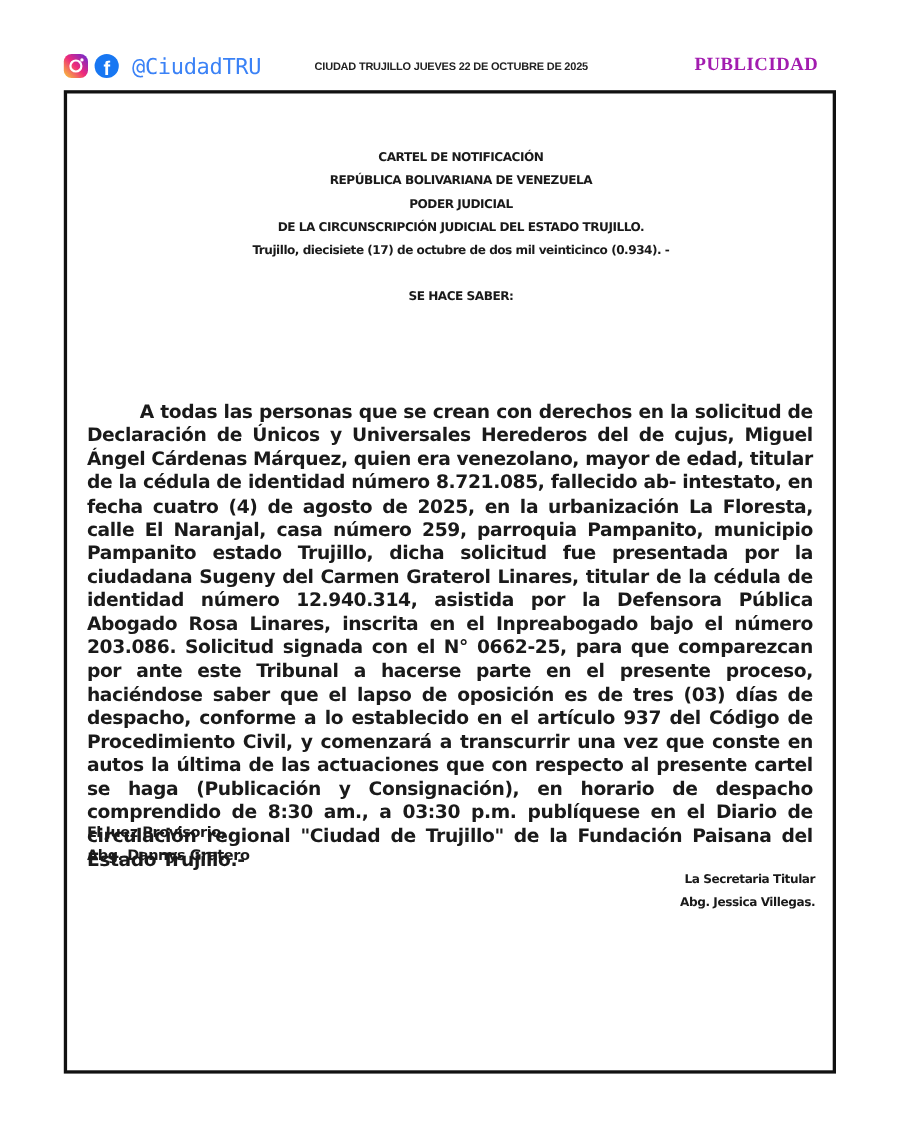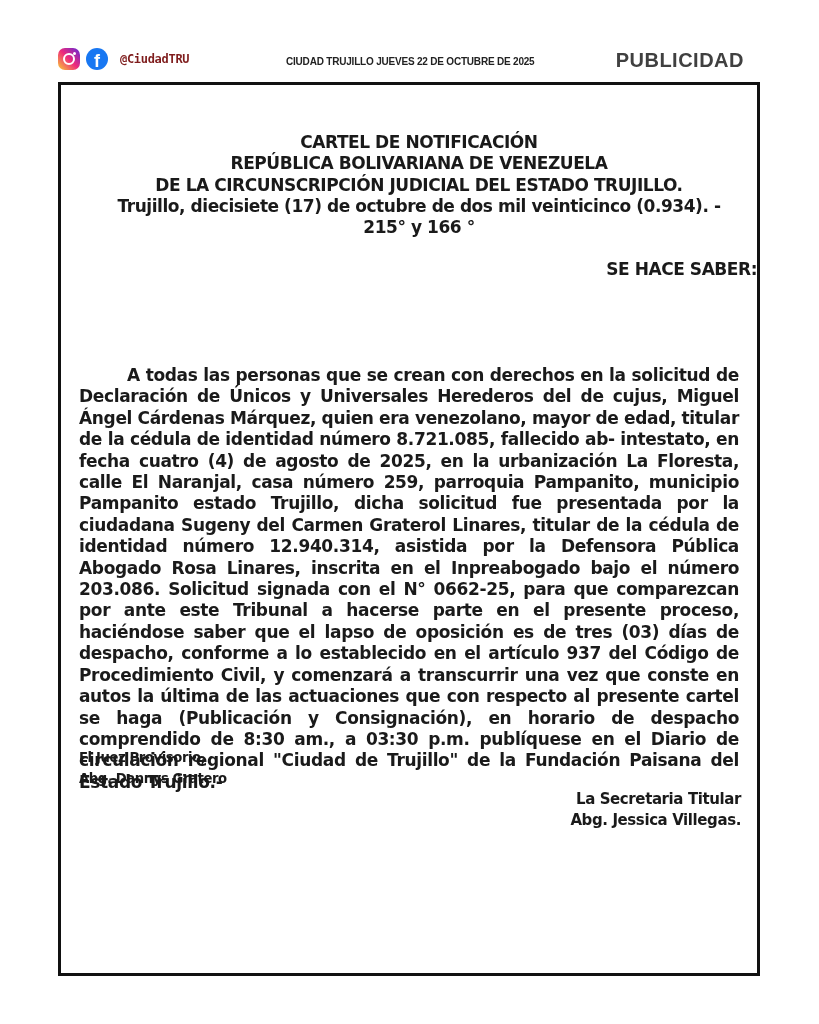--- a/index.html
+++ b/index.html
@@ -3,51 +3,51 @@
 <meta charset="utf-8">
 <style>
   html, body { margin:0; padding:0; background:#ffffff; }
   body { width:819px; height:1024px; position:relative; overflow:hidden; color:#1a1a1a; }
   .header { position:absolute; top:46px; left:58px; width:702px; height:28px; }
   .social { position:absolute; left:0; top:2px; display:flex; align-items:center; gap:6px; }
   .ig-icon { width:22px; height:22px; border-radius:7px; background:linear-gradient(45deg,#f9ce34 0%,#ee2a7b 50%,#6228d7 100%); position:relative; }
   .ig-icon::before { content:""; position:absolute; left:5px; top:5px; width:8px; height:8px; border:2px solid #fff; border-radius:50%; }
   .ig-icon::after { content:""; position:absolute; right:4px; top:4px; width:3px; height:3px; background:#fff; border-radius:50%; }
   .fb-icon { width:22px; height:22px; border-radius:50%; background:#1877f2; color:#fff; font-family:"Liberation Sans", sans-serif; font-weight:bold; font-size:18px; display:flex; align-items:flex-end; justify-content:center; line-height:1; overflow:hidden; }
-  .handle { font-family:"DejaVu Sans Mono", monospace; font-weight:bold; font-size:12px; color:#7f1d1d; margin-left:6px; letter-spacing:-0.3px; }
+  .handle { font-family:"DejaVu Sans Mono", monospace; font-weight:normal; font-size:20px; color:#3b82f6; margin-left:6px; letter-spacing:-0.3px; }
   .dateline { position:absolute; left:228px; top:10px; font-family:"Liberation Sans", sans-serif; font-weight:bold; font-size:10px; color:#222; letter-spacing:-0.2px; }
-  .publicidad { position:absolute; right:16px; top:3px; font-family:Liberation Sans, sans-serif; font-weight:bold; font-size:20px; color:#404040; letter-spacing:0.5px; }
+  .publicidad { position:absolute; right:16px; top:3px; font-family:Liberation Serif, serif; font-weight:bold; font-size:17px; color:#a21caf; letter-spacing:0.5px; }
   .frame { position:absolute; left:58px; top:82px; width:696px; height:888px; border:3px solid #111; }
-  .heading { position:absolute; top:47px; left:0; right:0; text-align:center; font-family:"DejaVu Sans", sans-serif; font-weight:bold; font-size:17px; line-height:21.3px; letter-spacing:-0.45px;padding-left:20px; }
+  .heading { position:absolute; top:47px; left:0; right:0; text-align:center; font-family:"DejaVu Sans", sans-serif; font-weight:bold; font-size:11px; line-height:21.3px; letter-spacing:-0.45px;padding-left:20px; }
   .heading div { white-space:nowrap; }
-  .saber { margin-top:21px;text-align:right; }
+  .saber { margin-top:21px; }
   .body-text { position:absolute; top:280px; left:18px; right:18px; font-family:"DejaVu Sans", sans-serif; font-weight:bold; font-size:17px; line-height:21.4px; text-align:justify; text-indent:48px; letter-spacing:-0.35px; word-spacing:-0.5px; }
   .judge { position:absolute; top:662px; left:18px; font-family:"DejaVu Sans", sans-serif; font-weight:bold; font-size:13.2px; line-height:21.4px; letter-spacing:-0.4px; }
-  .secretary { position:absolute; top:704px; right:16px; text-align:right; font-family:"DejaVu Sans", sans-serif; font-weight:bold; font-size:15px; line-height:21.4px; letter-spacing:-0.4px; }
+  .secretary { position:absolute; top:704px; right:16px; text-align:right; font-family:"DejaVu Sans", sans-serif; font-weight:bold; font-size:11px; line-height:21.4px; letter-spacing:-0.4px; }
 </style>
 </head>
 <body>
 
 <div class="header">
   <div class="social">
     <span class="ig-icon"></span>
     <span class="fb-icon">f</span>
     <span class="handle">@CiudadTRU</span>
   </div>
   <div class="dateline">CIUDAD TRUJILLO JUEVES 22 DE OCTUBRE DE 2025</div>
   <div class="publicidad">PUBLICIDAD</div>
 </div>
 
 <div class="frame">
   <div class="heading">
     <div>CARTEL DE NOTIFICACIÓN</div>
     <div>REPÚBLICA BOLIVARIANA DE VENEZUELA</div>
+    <div>PODER JUDICIAL</div>
     <div>DE LA CIRCUNSCRIPCIÓN JUDICIAL DEL ESTADO TRUJILLO.</div>
     <div>Trujillo, diecisiete (17) de octubre de dos mil veinticinco (0.934). -</div>
-    <div>215° y 166 °</div>
     <div class="saber">SE HACE SABER:</div>
   </div>
 
   <div class="body-text">A todas las personas que se crean con derechos en la solicitud de Declaración de Únicos y Universales Herederos del de cujus, Miguel Ángel Cárdenas Márquez, quien era venezolano, mayor de edad, titular de la cédula de identidad número 8.721.085, fallecido ab- intestato, en fecha cuatro (4) de agosto de 2025, en la urbanización La Floresta, calle El Naranjal, casa número 259, parroquia Pampanito, municipio Pampanito estado Trujillo, dicha solicitud fue presentada por la ciudadana Sugeny del Carmen Graterol Linares, titular de la cédula de identidad número 12.940.314, asistida por la Defensora Pública Abogado Rosa Linares, inscrita en el Inpreabogado bajo el número 203.086. Solicitud signada con el N° 0662-25, para que comparezcan por ante este Tribunal a hacerse parte en el presente proceso, haciéndose saber que el lapso de oposición es de tres (03) días de despacho, conforme a lo establecido en el artículo 937 del Código de Procedimiento Civil, y comenzará a transcurrir una vez que conste en autos la última de las actuaciones que con respecto al presente cartel se haga (Publicación y Consignación), en horario de despacho comprendido de 8:30 am., a 03:30 p.m. publíquese en el Diario de circulación regional "Ciudad de Trujillo" de la Fundación Paisana del Estado Trujillo.-</div>
 
   <div class="judge">
     <div>El Juez Provisorio,</div>
     <div>Abg. Dannys Gratero</div>
   </div>
 

